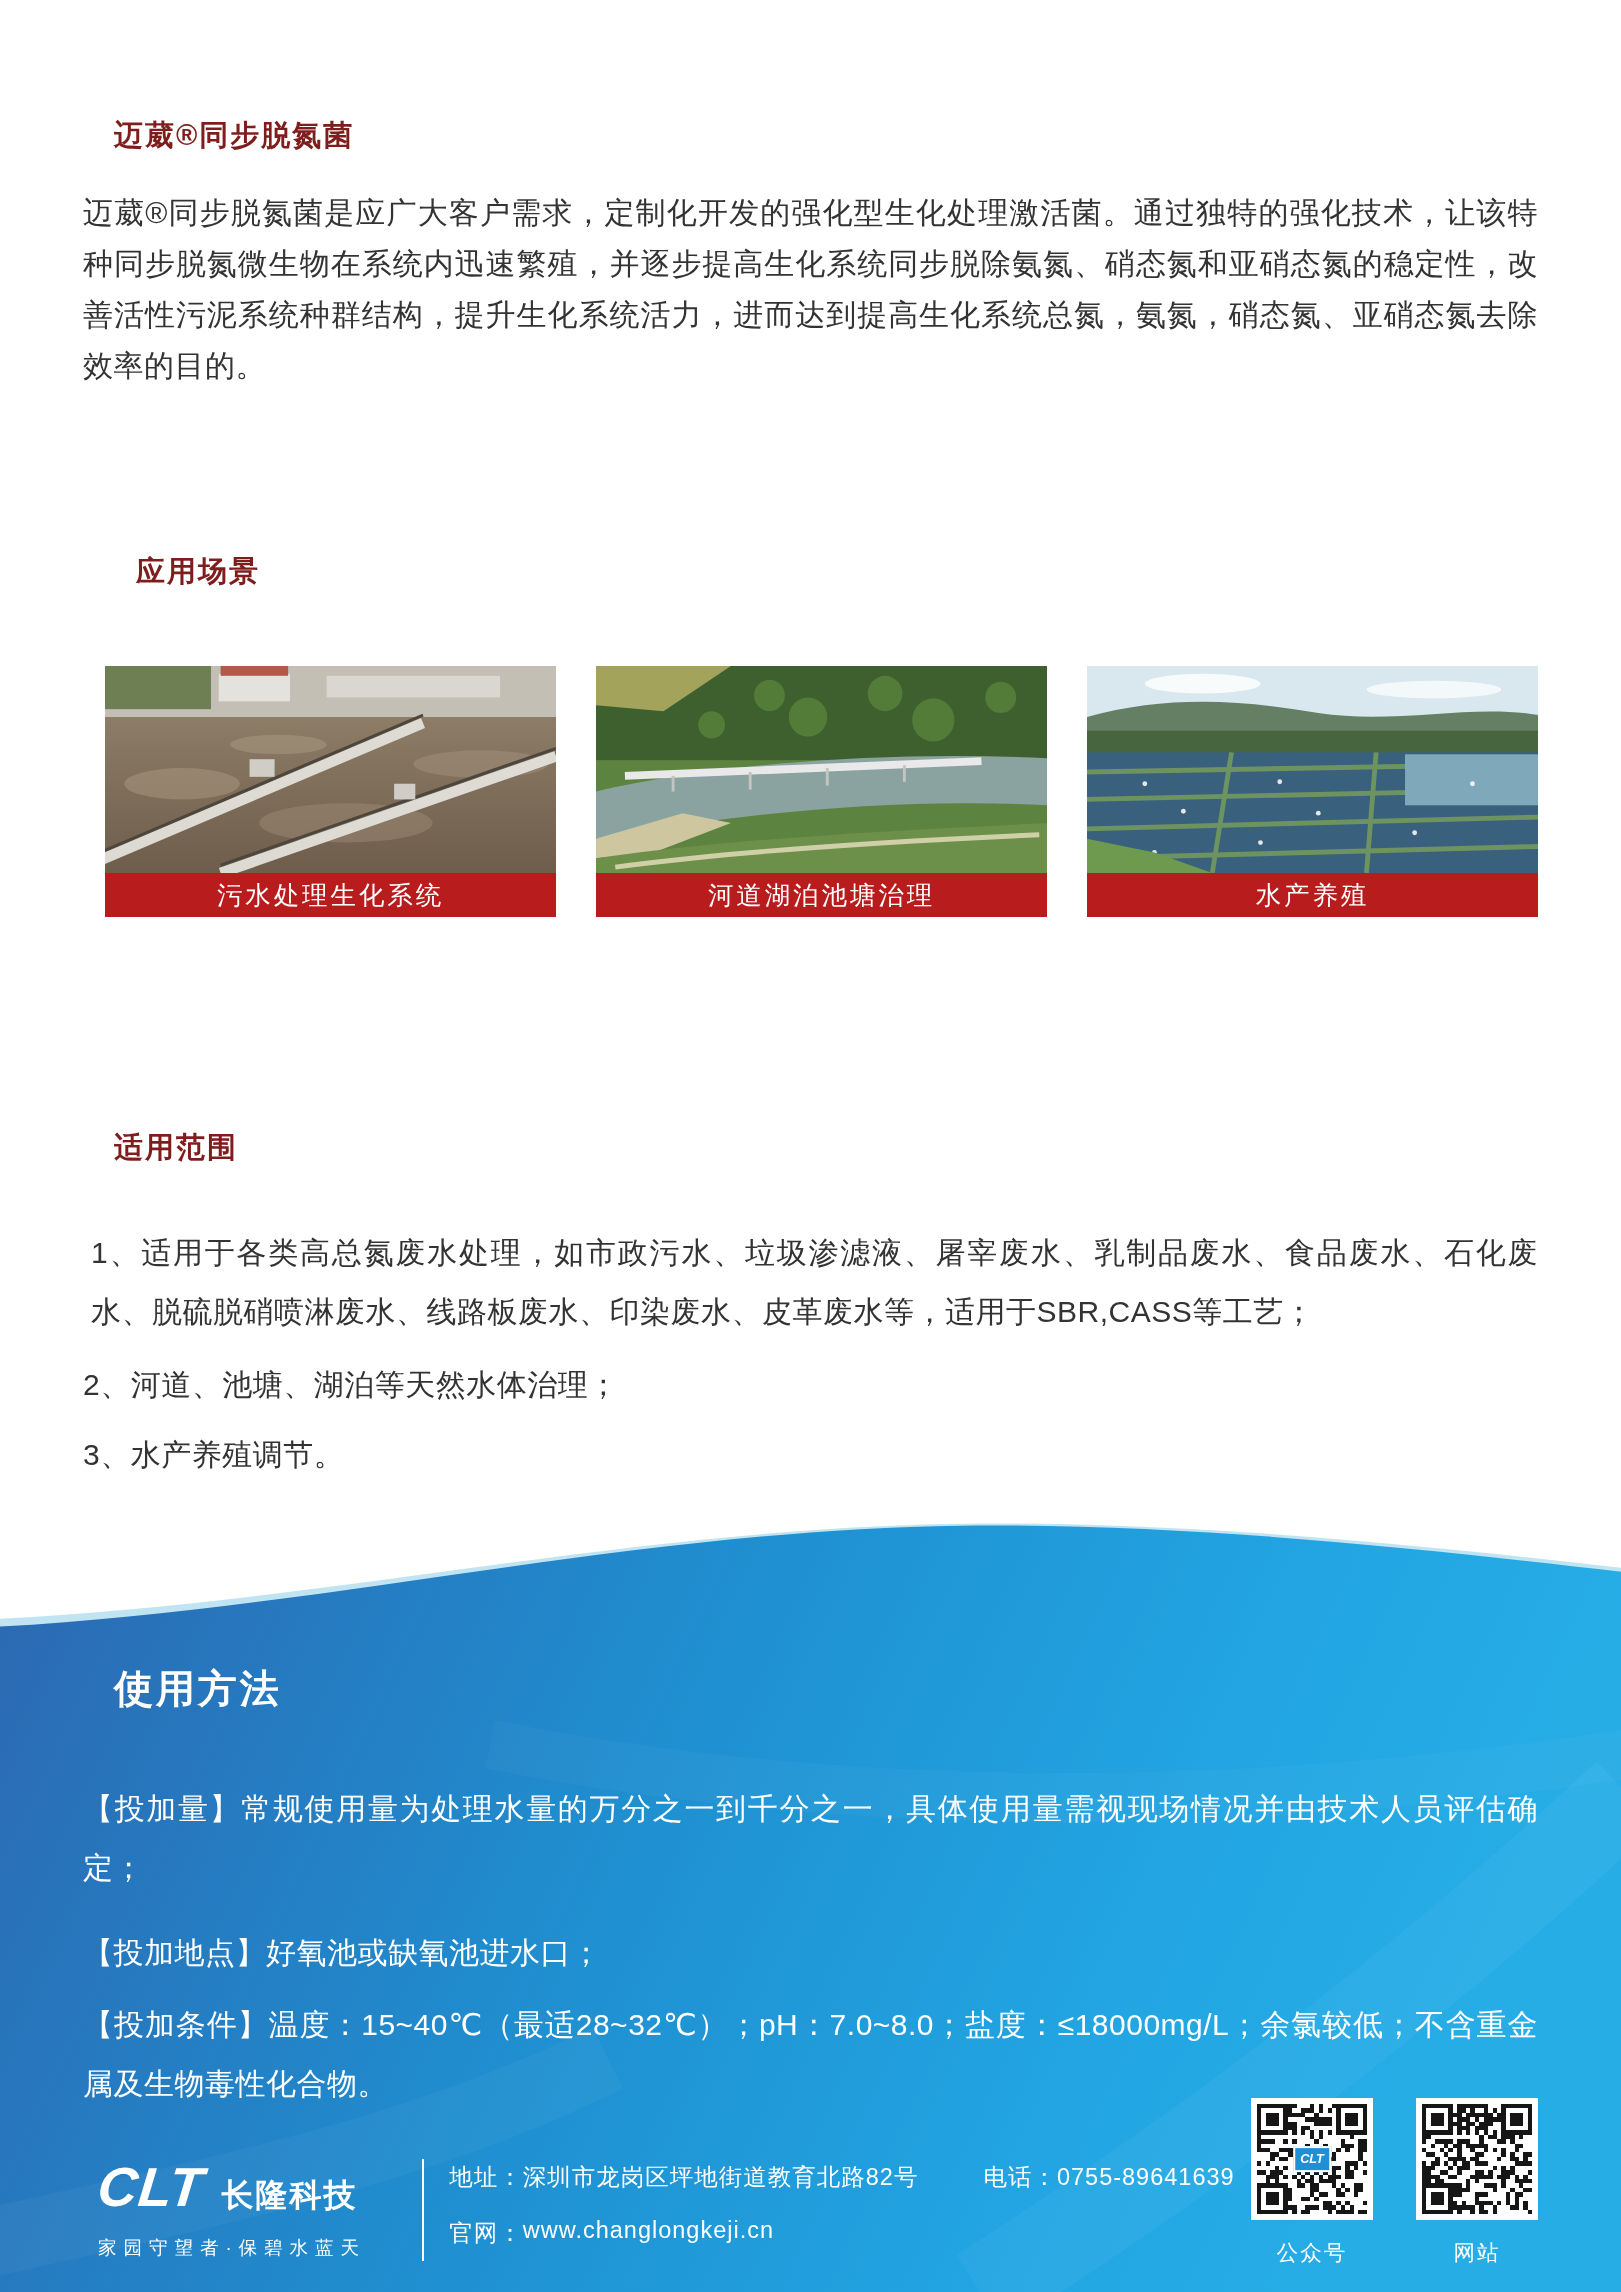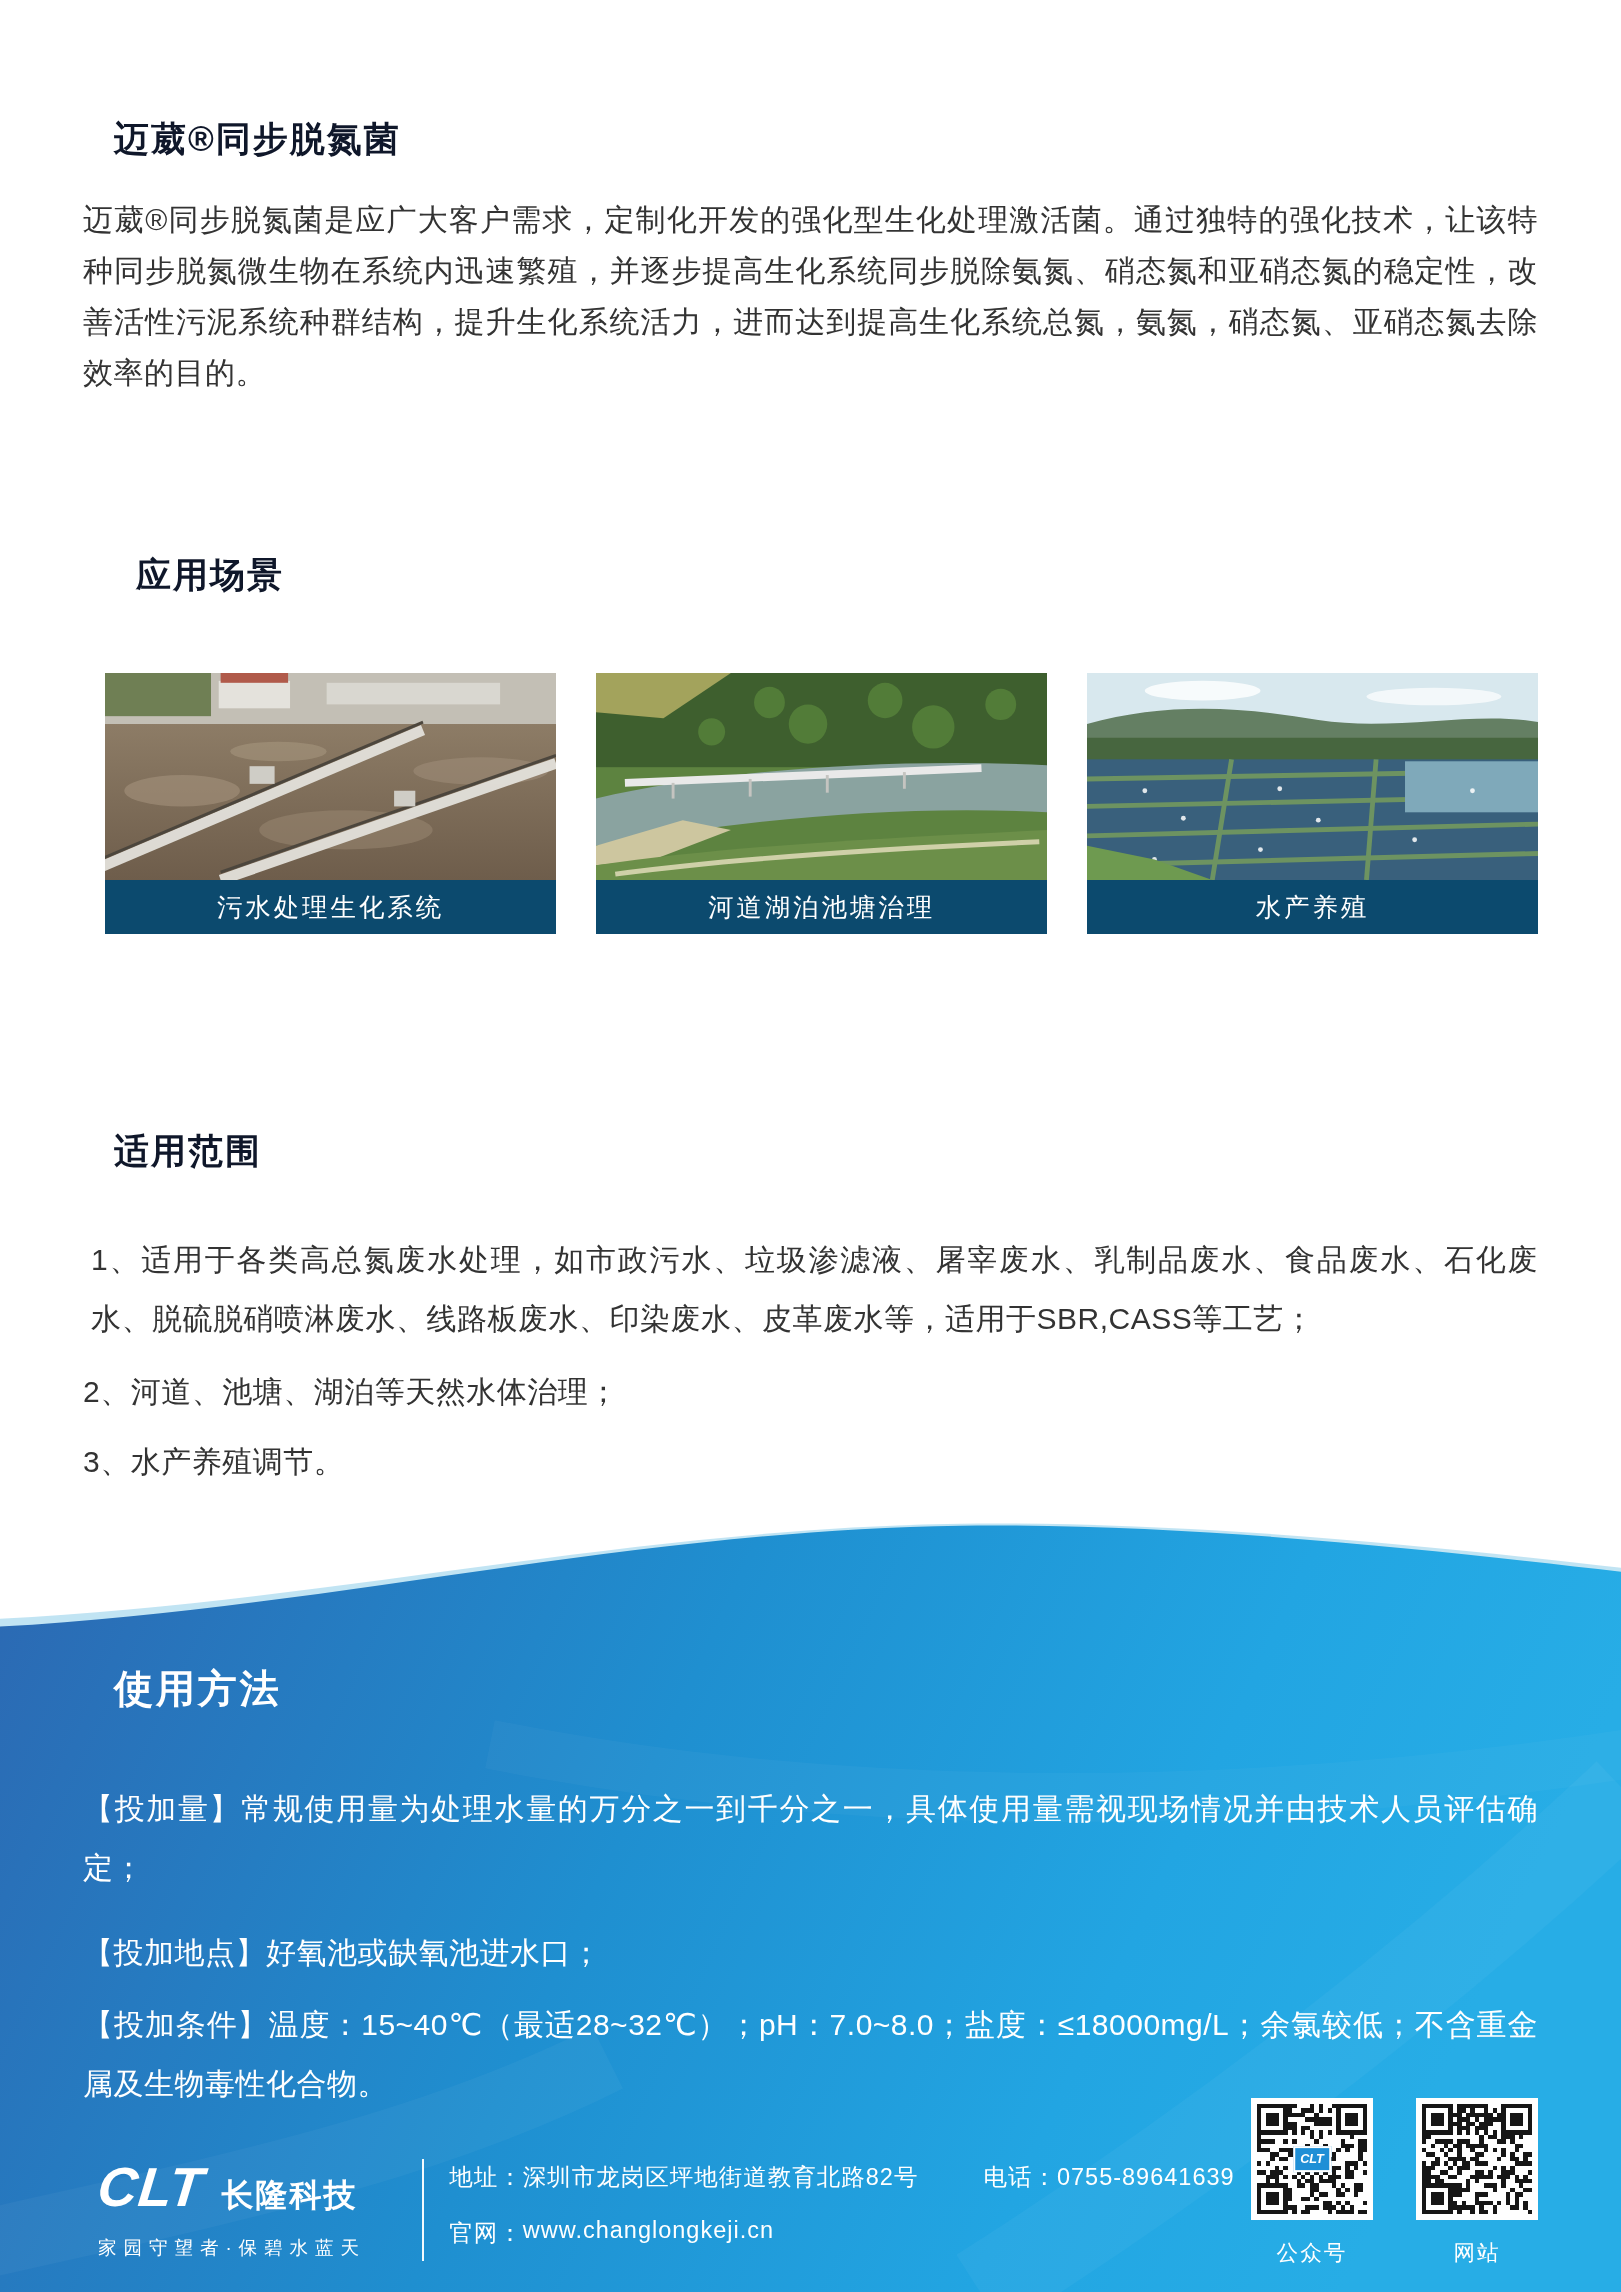--- a/index.html
+++ b/index.html
@@ -1,33 +1,33 @@
 <!DOCTYPE html>
 <html><head>
 <meta charset="utf-8">
 <style>
   * { margin:0; padding:0; box-sizing:border-box; }
   html,body { background:#ffffff; }
   body { font-family:"Liberation Sans","DejaVu Sans",sans-serif; }
   .page { position:relative; width:1621px; height:2293px; background:#ffffff; overflow:hidden; }
 
   
-  .sec-heading { font-size:35px; font-weight:bold; color:#0f172a; letter-spacing:2px; margin-left:31px; }
+  .sec-heading { font-size:29px; font-weight:bold; color:#7f1d1d; letter-spacing:2px; margin-left:31px; }
 
   
   .sec-intro { position:absolute; top:116px; left:83px; right:83px; }
   .intro-text { margin-top:31px; font-size:30px; line-height:51px; color:#333333; text-align:justify; letter-spacing:0.5px; }
 
   
   .sec-scenarios { position:absolute; top:552px; left:83px; right:83px;padding-left:22px; }
   .photo-row { margin-top:74px; display:flex; gap:40px; }
   .photo-card { flex:1; display:flex; flex-direction:column; }
   .photo-img { height:207px; overflow:hidden; }
   .photo-img svg { width:100%; height:100%; display:block; }
-  .photo-caption { height:54px; background:#0c4a6e; color:#ffffff; font-size:25.5px; letter-spacing:2.9px;
+  .photo-caption { height:44px; background:#b91c1c; color:#ffffff; font-size:25.5px; letter-spacing:2.9px;
                    display:flex; align-items:center; justify-content:center; }
 
   
   .sec-scope { position:absolute; top:1128px; left:83px; right:83px; }
   .scope-item { font-size:30px; line-height:59px; color:#333333; text-align:justify; letter-spacing:0.5px; }
   .scope-item.first { margin-top:55px;margin-left:8px; }
   .scope-item.second { margin-top:13.7px; }
   .scope-item.third { margin-top:11.8px; }
 
   

